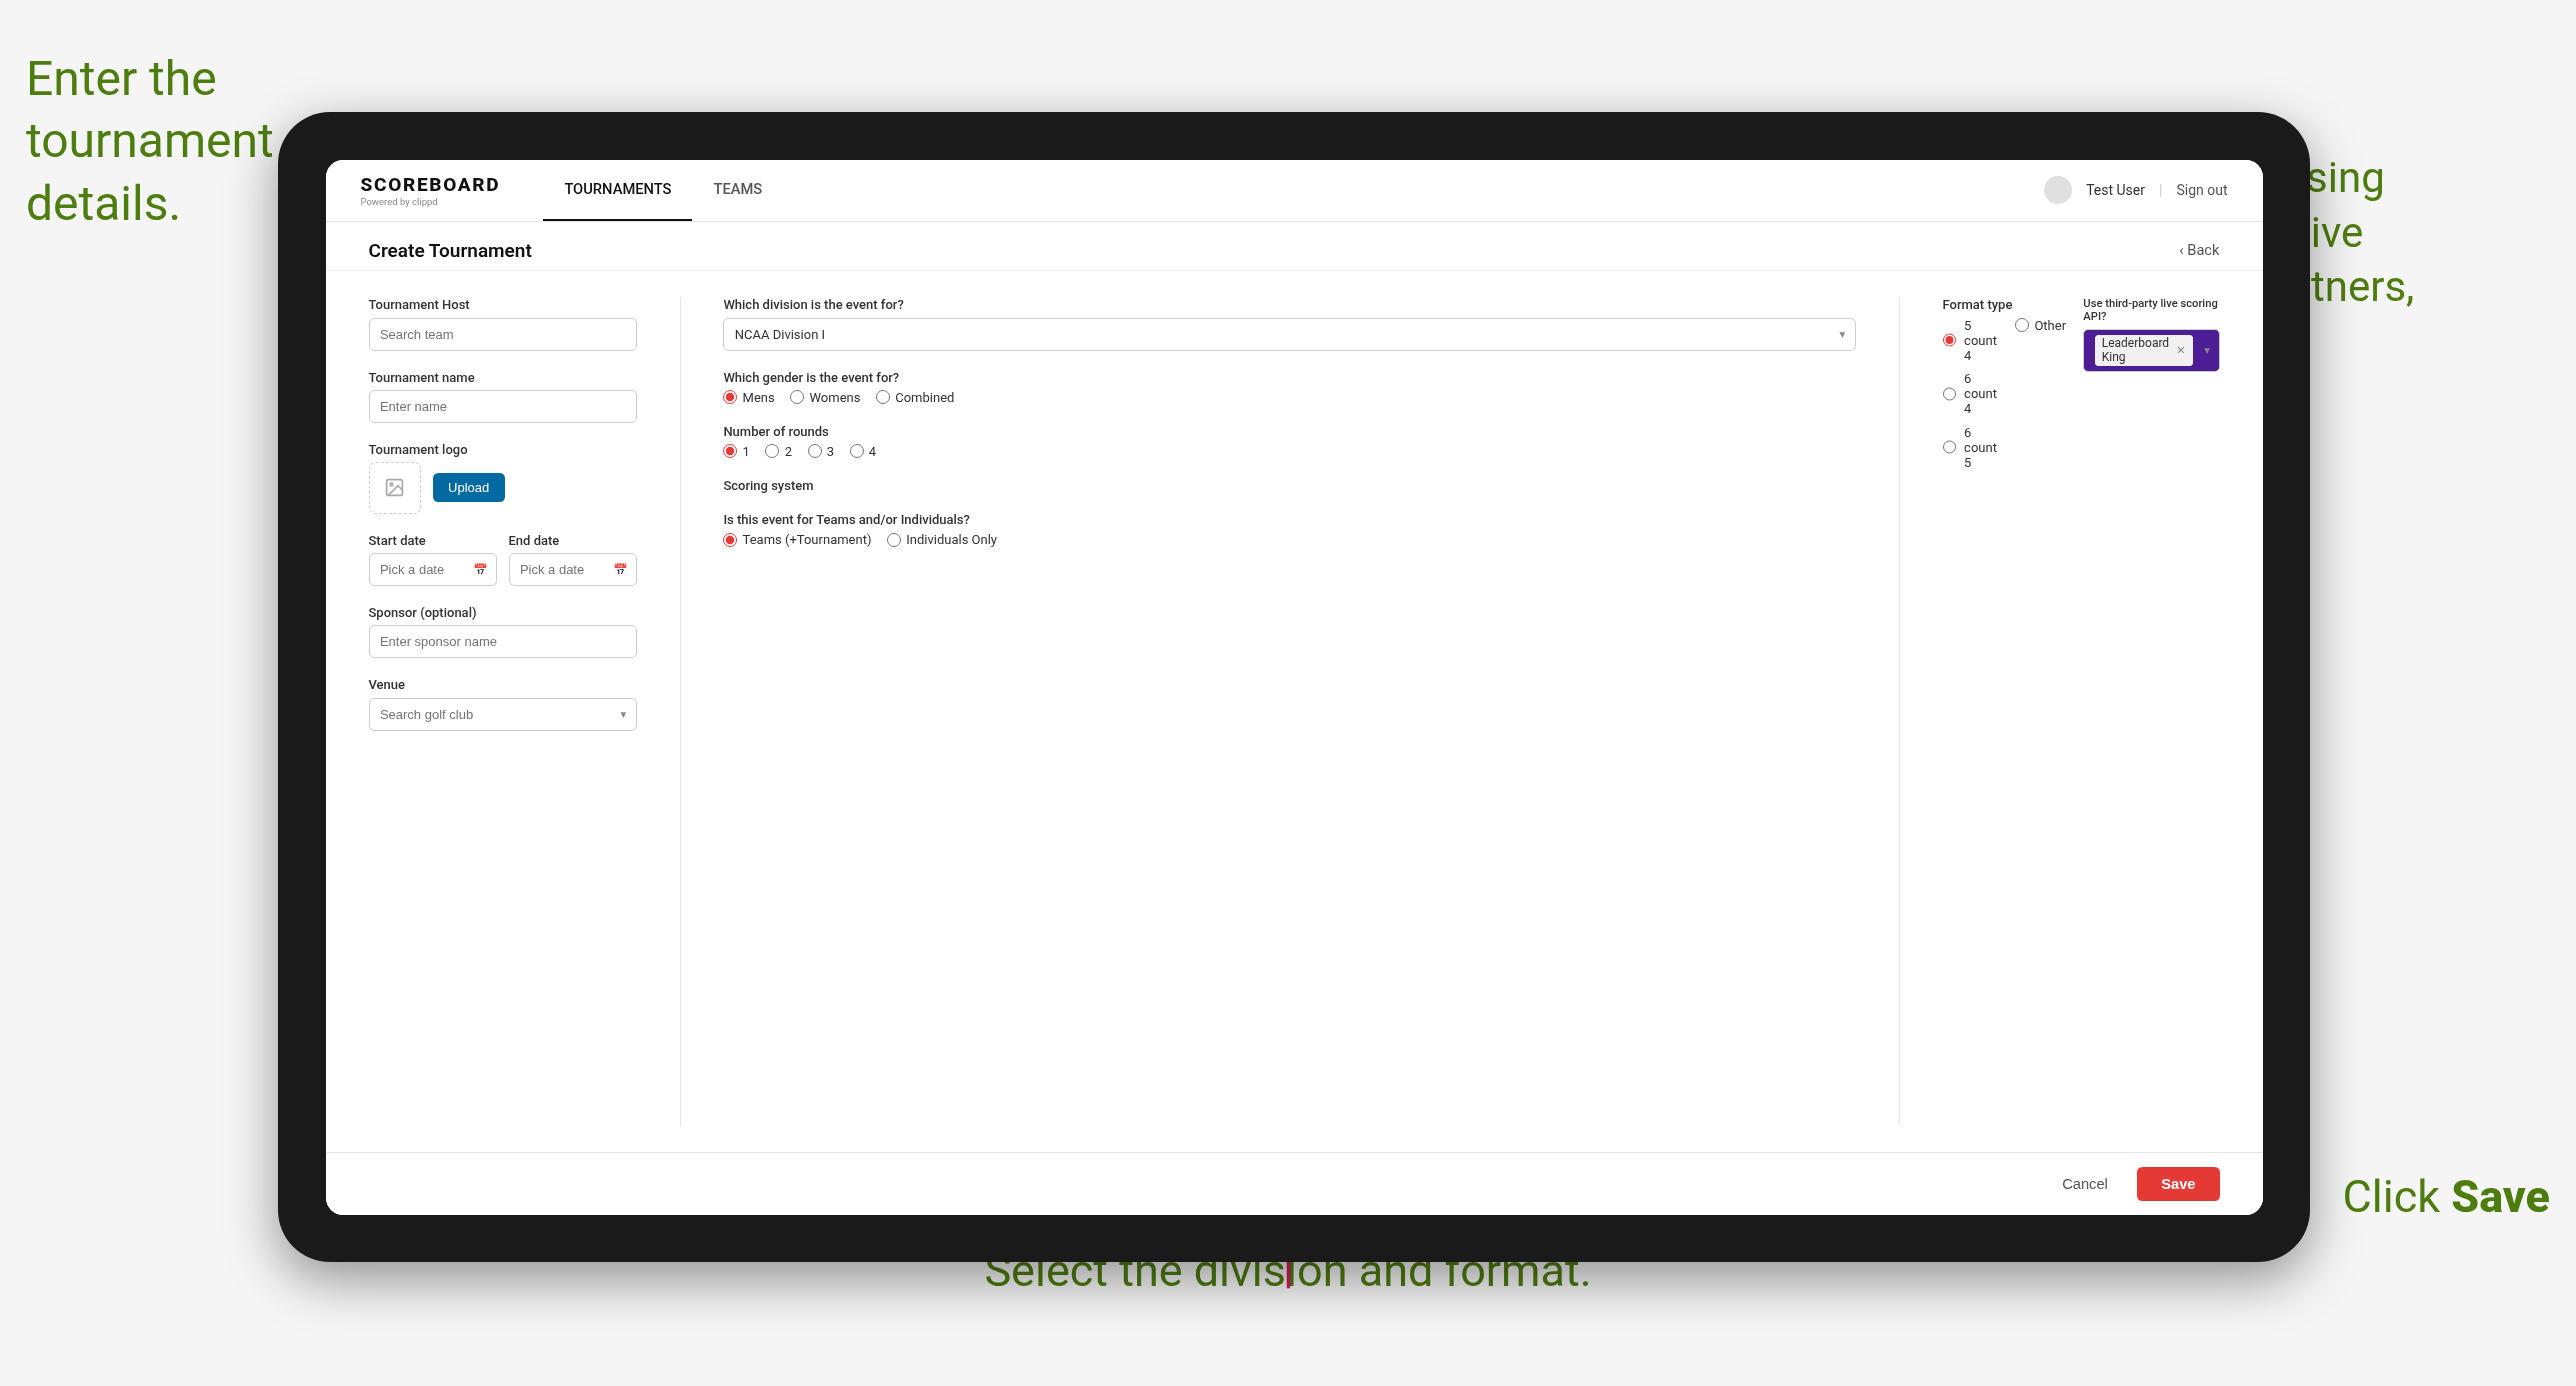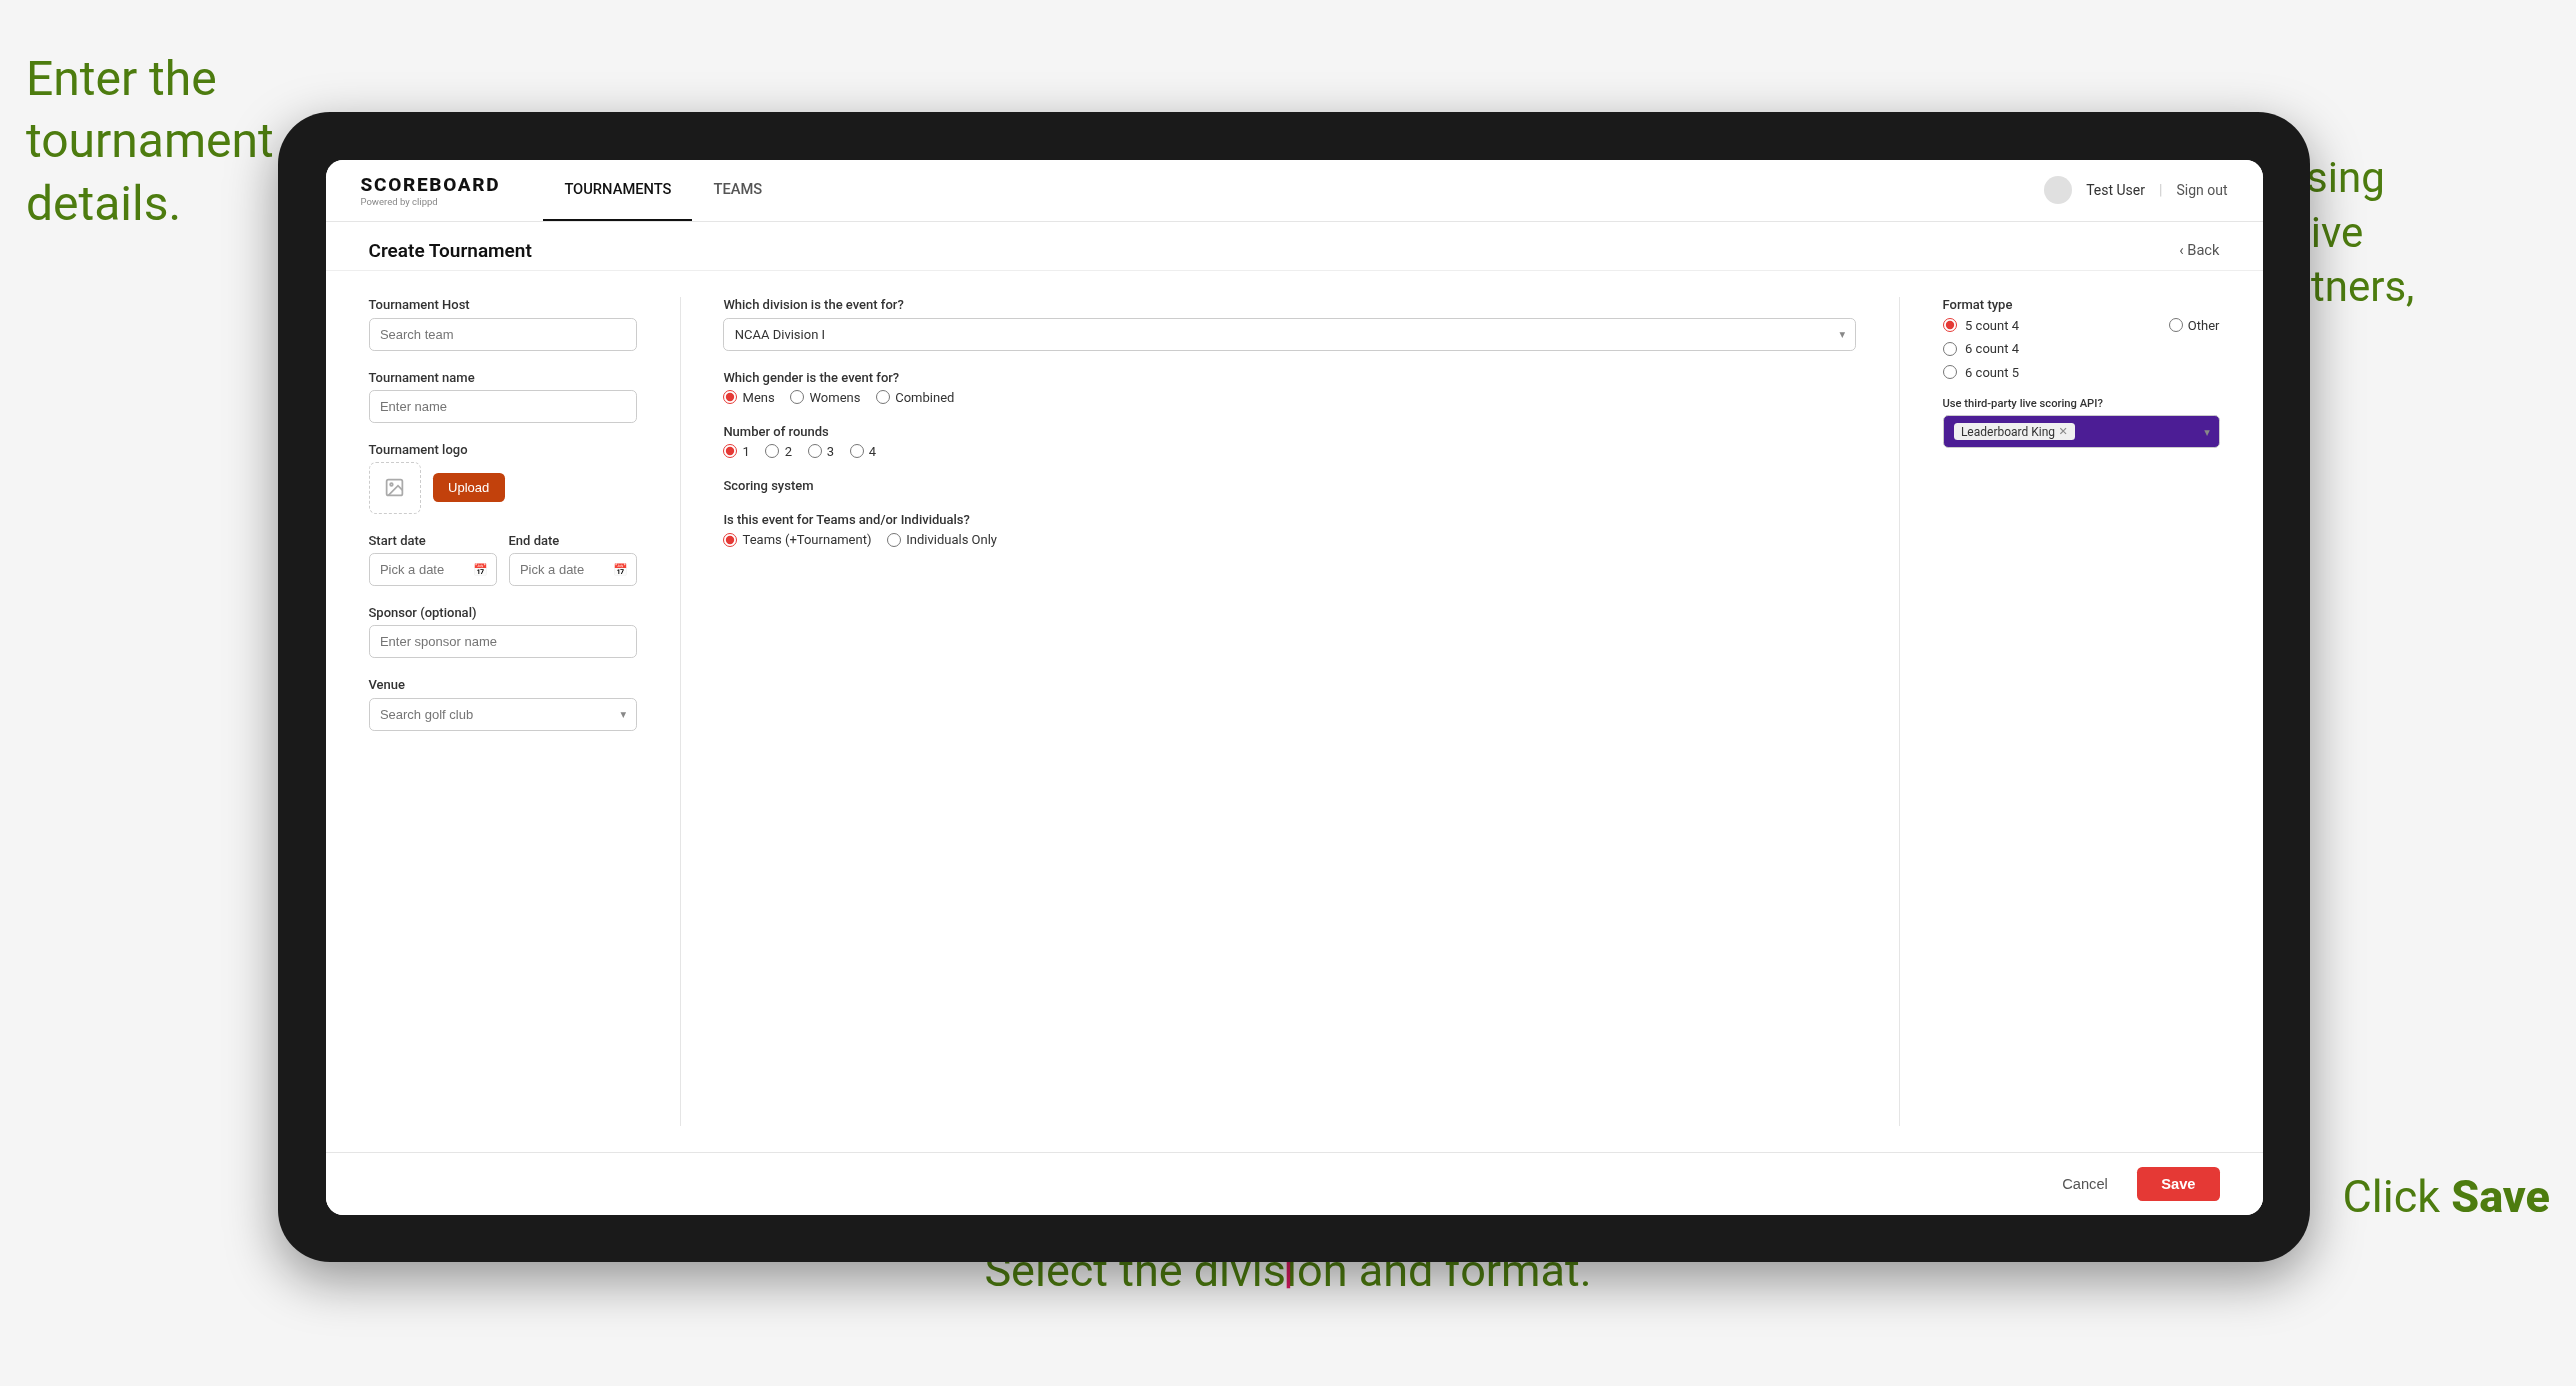--- a/index.html
+++ b/index.html
@@ -185,21 +185,21 @@
       display: flex;
       flex-direction: column;
       gap: 19px;
       min-width: 0;
     }
     
     .form-col-right {
       width: 277px;
       flex-shrink: 0;
       display: flex;
-      flex-direction: column;
+      flex-direction: row;
       gap: 17.3px;
     }
 
     .form-group {
       display: flex;
       flex-direction: column;
       gap: 5.2px;
     }
     .form-label {
       font-size: 13px;
@@ -258,21 +258,21 @@
       height: 52px;
       border: 1.7px dashed #ccc;
       border-radius: 7px;
       display: flex;
       align-items: center;
       justify-content: center;
       color: #aaa;
       font-size: 19px;
     }
     .upload-btn {
-      background: #c2410c;
+      background: #0369a1;
       color: #fff;
       border: none;
       border-radius: 5.2px;
       padding: 7px 15.6px;
       font-size: 13px;
       cursor: pointer;
     }
 
     
     .date-row {

